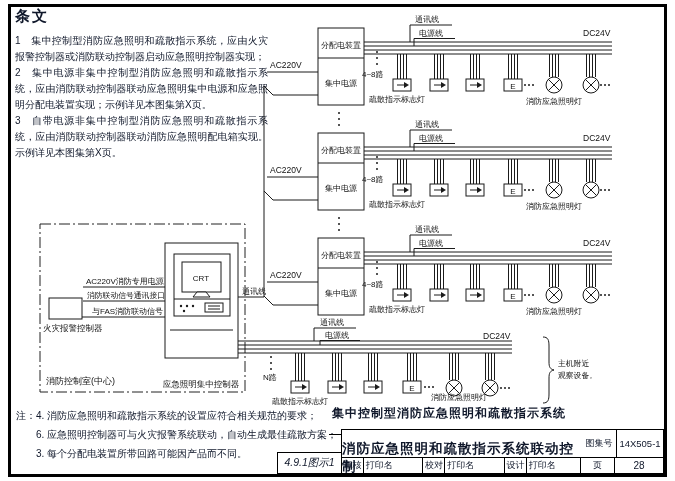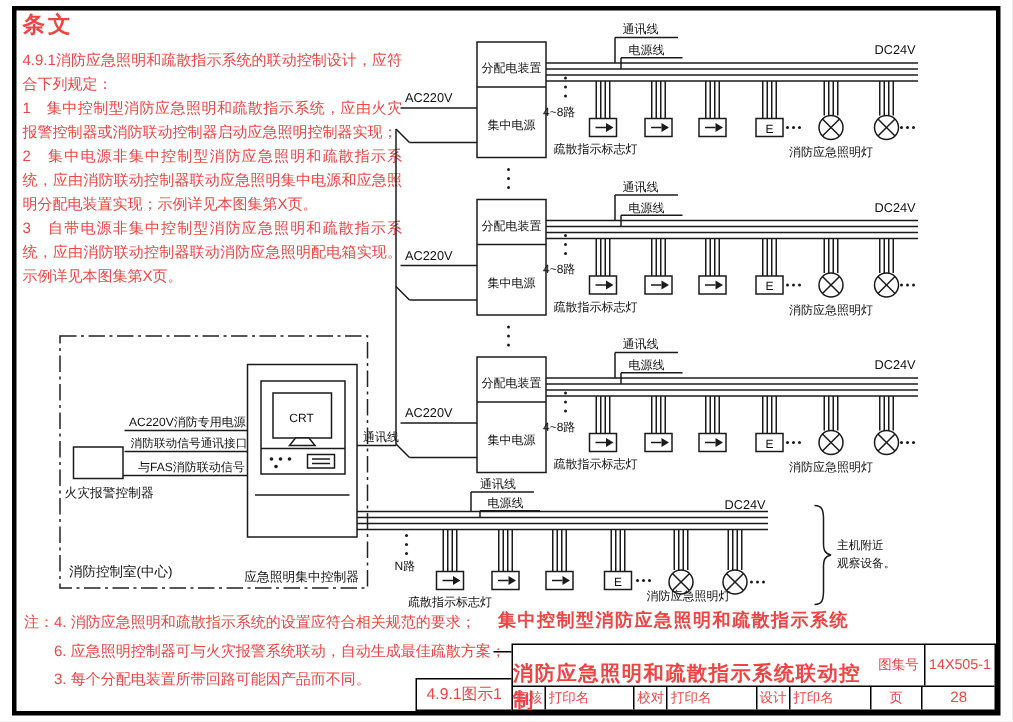--- a/index.html
+++ b/index.html
@@ -1,17 +1,17 @@
 <!DOCTYPE html>
 <html><head>
 <meta charset="utf-8">
 <style>
   html,body{margin:0;padding:0;background:#e8e8e8;}
   .page{position:relative;width:675px;height:481px;background:#fff;overflow:hidden;
-        font-family:"Liberation Sans","DejaVu Sans",sans-serif;color:#ef4444;}
+        font-family:"Liberation Sans","DejaVu Sans",sans-serif;color:#0f172a;}
   .frame{position:absolute;left:8px;top:4px;width:659px;height:473px;
          border:3px solid #000;box-sizing:border-box;}
   
   .prov{position:absolute;left:15px;top:7px;width:253px;}
   .prov-h{font-size:15px;font-weight:bold;margin:0 0 7px 0;letter-spacing:2px;}
   .prov p{margin:0;font-size:10px;line-height:16px;text-align:justify;}
   
   #diagram-svg{position:absolute;left:0;top:0;}
   .ln{stroke:#1b1b1b;stroke-width:1;fill:none;}
   .bx{fill:#fff;stroke:#1b1b1b;stroke-width:1;}
@@ -35,31 +35,30 @@
   .tb-bot{display:flex;flex:1;}
   .c{border-right:1px solid #000;display:flex;align-items:center;justify-content:center;
      font-size:9px;box-sizing:border-box;}
   .w22{width:22px;}
   .w60{width:60px;justify-content:flex-start;padding-left:2px;}
   .w54{width:54px;justify-content:flex-start;padding-left:2px;}
   .w35{width:35px;}
   .w48{width:48px;border-right:none;font-size:10px;}
   .fig{position:absolute;left:277px;top:452px;width:65px;height:22px;border:1px solid #000;
        box-sizing:border-box;display:flex;align-items:center;justify-content:center;
-       font-size:10.5px;background:#fff;}
+       font-size:10.5px;background:#fff;font-style:italic;}
 </style>
 </head>
 <body>
 
 <div class="page">
   <div class="frame"></div>
 
   <div class="prov">
     <div class="prov-h">条文</div>
-    <p>4.9.1消防应急照明和疏散指示系统的联动控制设计，应符合下列规定：</p>
     <p>1　集中控制型消防应急照明和疏散指示系统，应由火灾报警控制器或消防联动控制器启动应急照明控制器实现；</p>
     <p>2　集中电源非集中控制型消防应急照明和疏散指示系统，应由消防联动控制器联动应急照明集中电源和应急照明分配电装置实现；示例详见本图集第X页。</p>
     <p>3　自带电源非集中控制型消防应急照明和疏散指示系统，应由消防联动控制器联动消防应急照明配电箱实现。示例详见本图集第X页。</p>
   </div>
 
   <svg id="diagram-svg" width="675" height="481" viewBox="0 0 675 481">
 
     <g>
       <rect class="dd" x="40" y="224" width="205" height="168"></rect>
       <text x="46" y="384" font-size="9">消防控制室(中心)</text>

